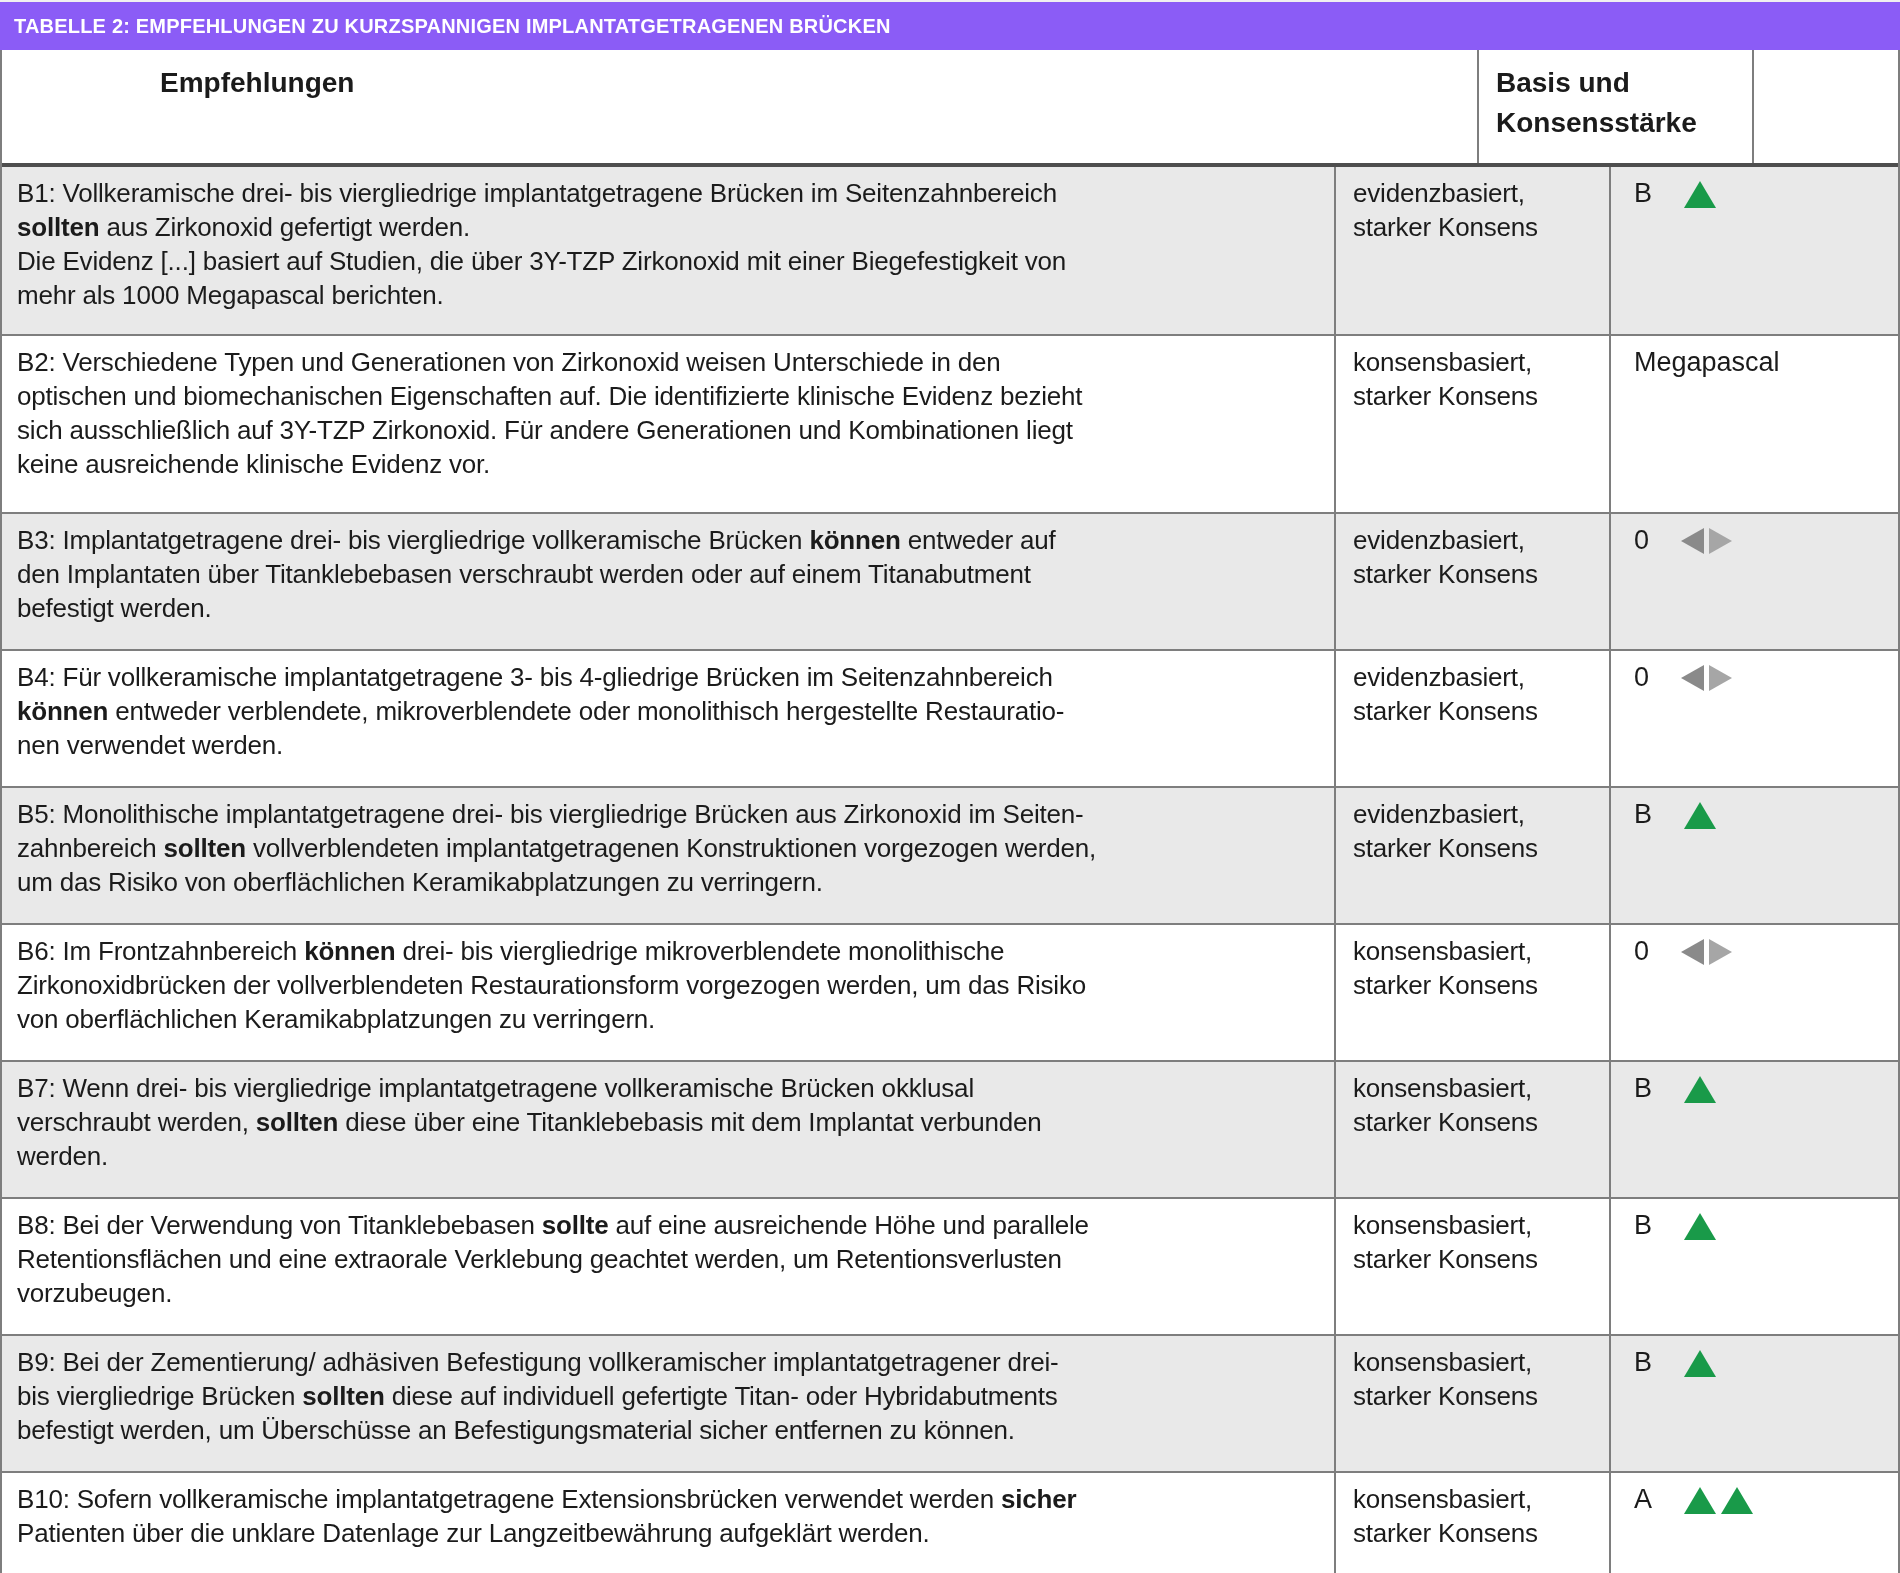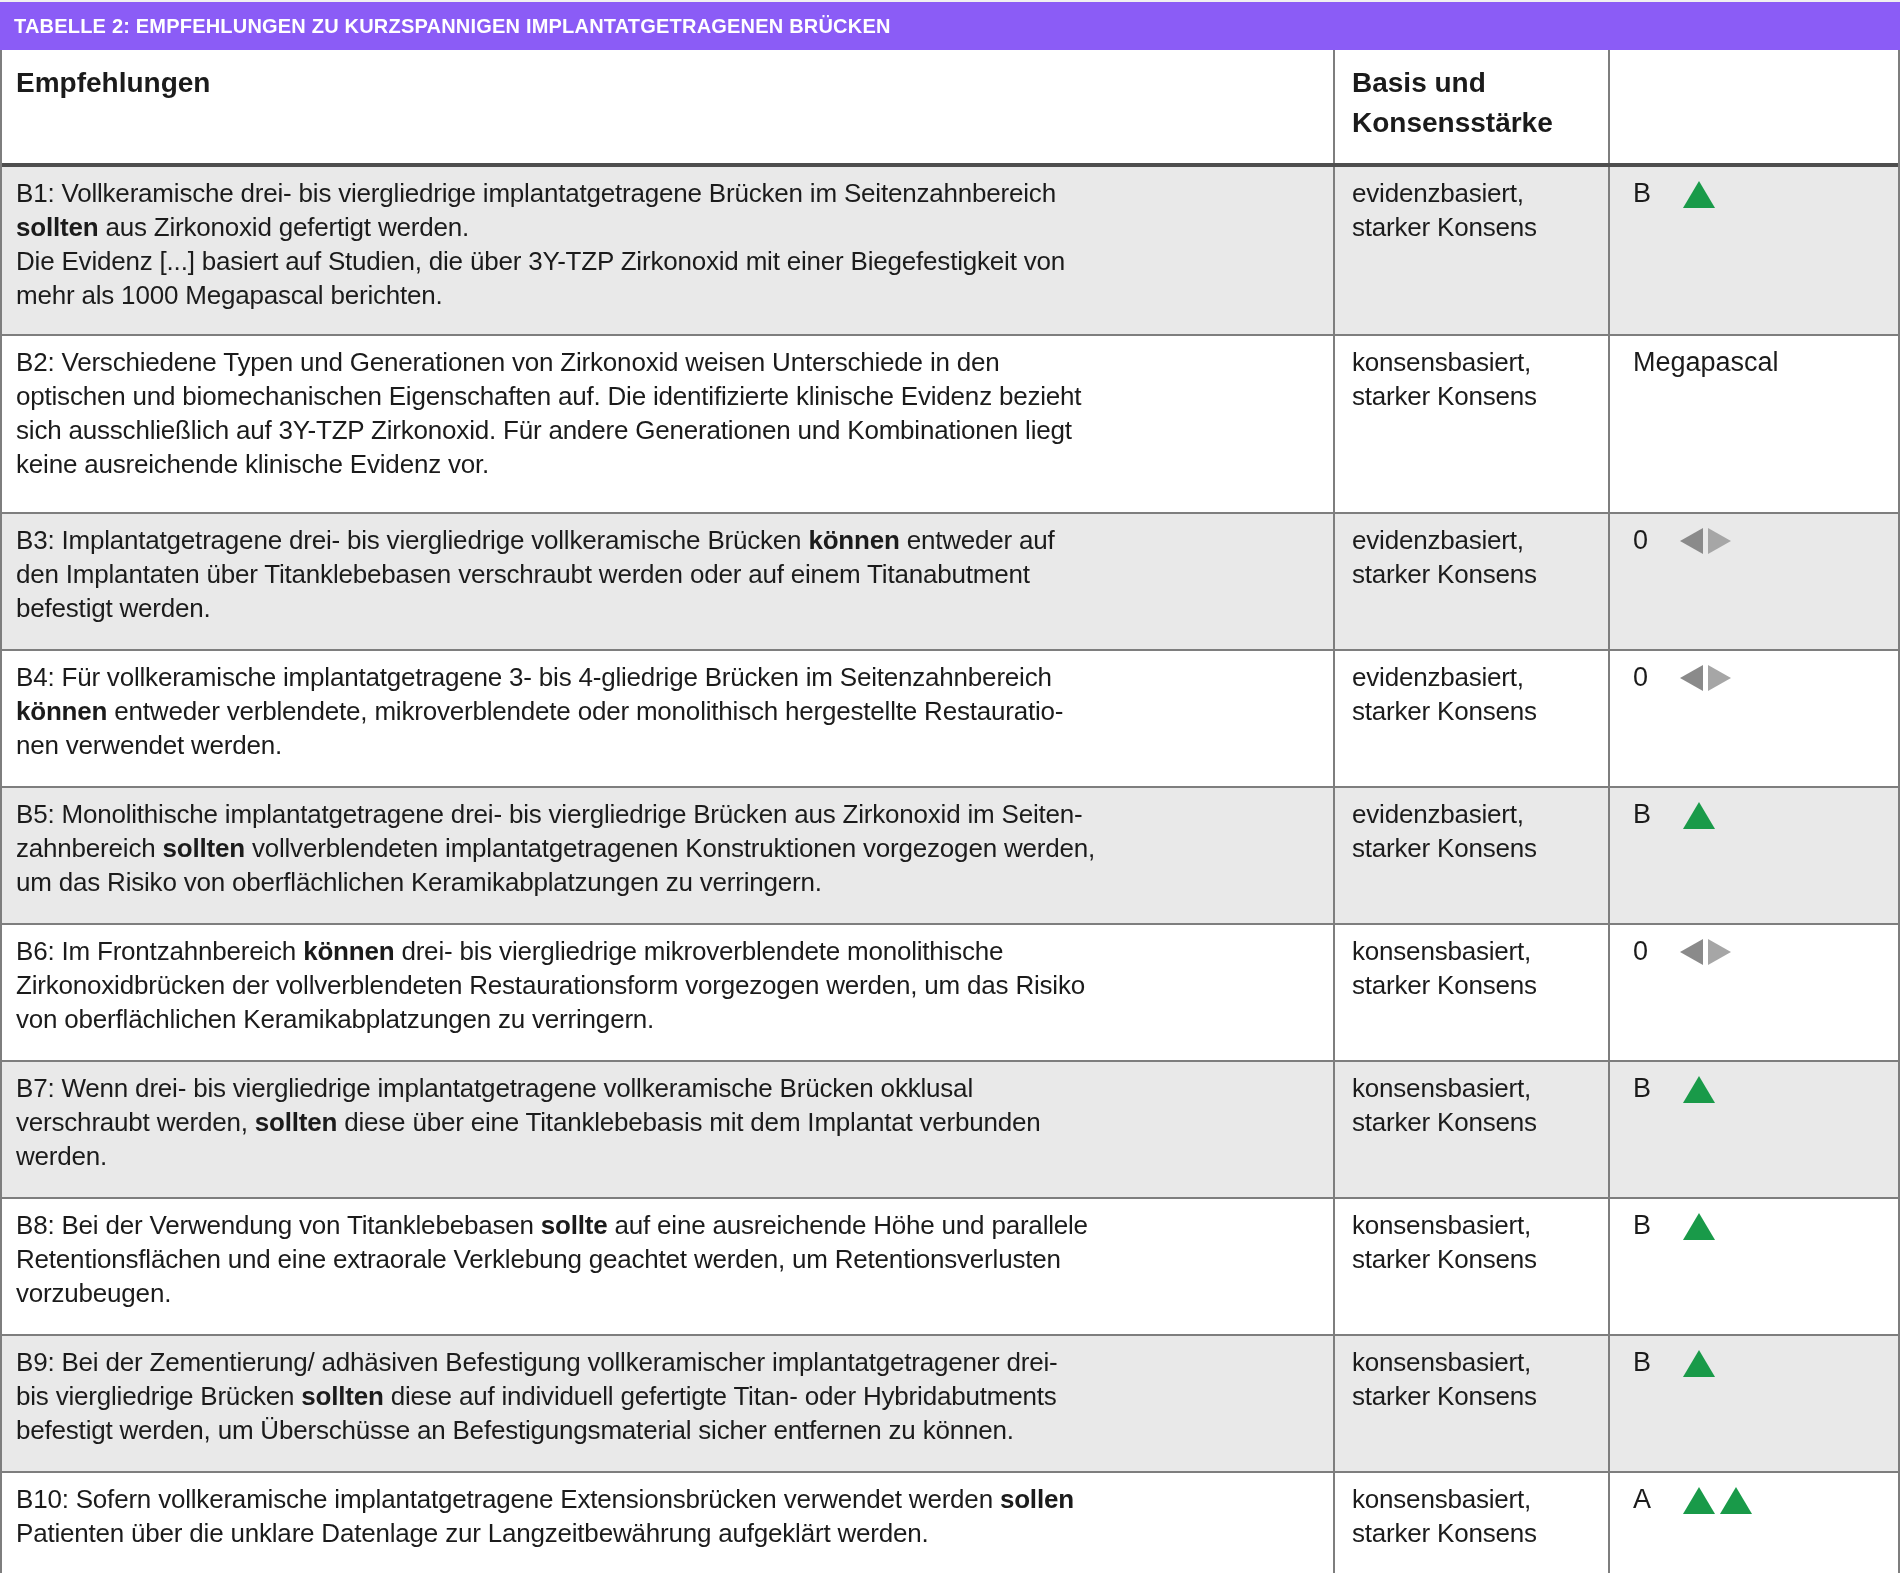--- a/index.html
+++ b/index.html
@@ -16,21 +16,21 @@
     display:flex; align-items:center;
     padding-left:14px;
     font-size:20px; font-weight:bold; letter-spacing:0.2px;
   }
   .grid{
     box-sizing:border-box;
     border-left:2px solid #7e7e7e;
     border-right:2px solid #7e7e7e;
     border-bottom:3px solid #5a5a5a;
   }
-  .row{display:flex; box-sizing:border-box; background:#fff;}
+  .row{display:flex; box-sizing:border-box; background:#fff;justify-content:center;}
   .cell{box-sizing:border-box; padding:9px 18px 8px 14px;}
   .c1{width:1333px; border-right:2px solid #7e7e7e;}
   .c2{width:275px; border-right:2px solid #7e7e7e; padding-left:17px;}
   .c3{width:286px; padding-left:23px;}
   
   .head-row{min-height:117px; border-bottom:4px solid #4e4e4e; background:#fff;}
   .head-row .cell{font-weight:bold; font-size:28px; line-height:40px; padding-top:13px;}
   
   #rows .row{min-height:137px; border-top:2px solid #7e7e7e;}
   #rows .row:first-child{border-top:none;}
@@ -189,21 +189,21 @@
       <div class="grade-row">
         <span class="grade-label">B</span>
         <span class="icons">
                 <span class="tri tri-up"></span>
               </span>
       </div>
     </div>
   </div>
 
   <div class="row">
-    <div class="cell c1 rec">B10: Sofern vollkeramische implantatgetragene Extensionsbrücken verwendet werden <b>sollen</b><br>Patienten über die unklare Datenlage zur Langzeitbewährung aufgeklärt werden.</div>
+    <div class="cell c1 rec">B10: Sofern vollkeramische implantatgetragene Extensionsbrücken verwendet werden <b>sicher</b><br>Patienten über die unklare Datenlage zur Langzeitbewährung aufgeklärt werden.</div>
     <div class="cell c2 basis">konsensbasiert,<br>starker Konsens</div>
     <div class="cell c3">
       <div class="grade-row">
         <span class="grade-label">A</span>
         <span class="icons">
                 <span class="tri tri-up"></span>
                 <span class="tri tri-up"></span>
               </span>
       </div>
     </div>

